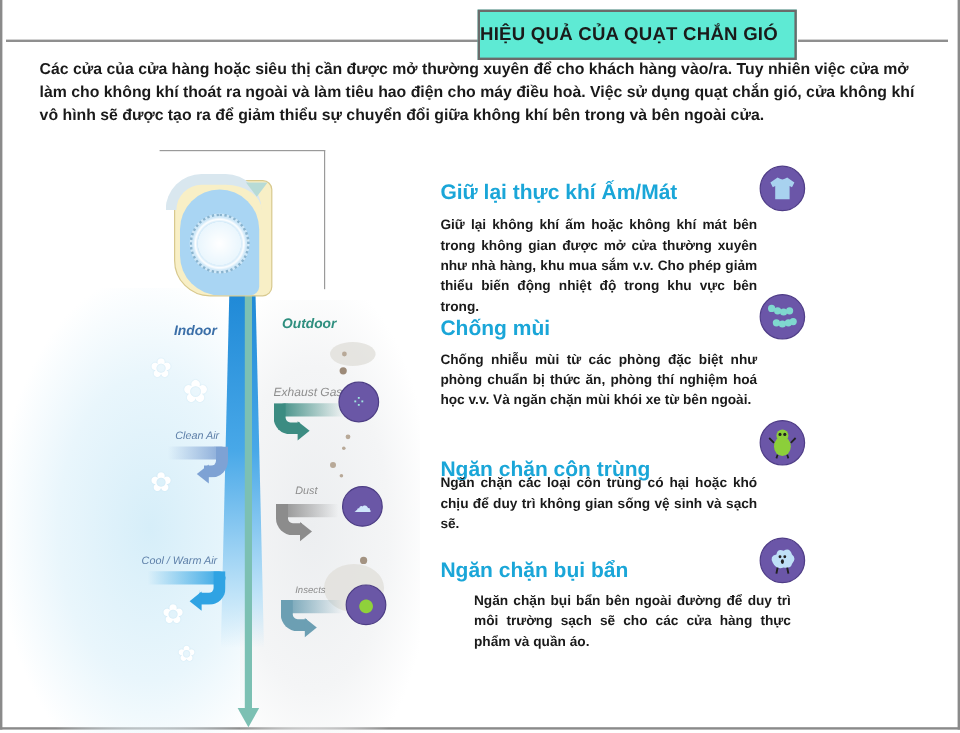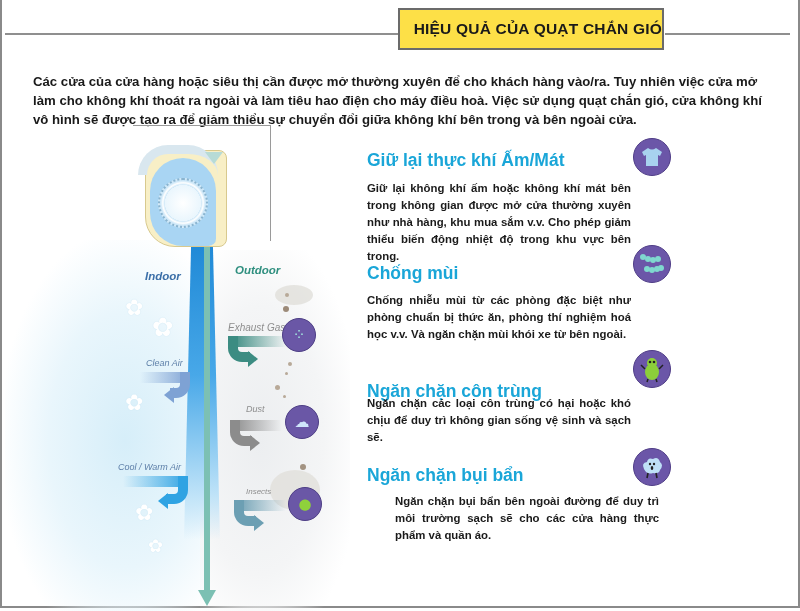--- a/index.html
+++ b/index.html
@@ -2,23 +2,23 @@
 <html><head>
 <meta charset="utf-8">
 <style>
   html,body{margin:0;padding:0;}
   body{width:800px;height:611px;overflow:hidden;background:#fff;font-family:"DejaVu Sans","Liberation Sans",sans-serif;}
   .frame{position:absolute;left:0;top:0;width:796px;height:606px;border:2px solid #8a8a8a;border-top:none;border-left:2px solid #8a8a8a;background:#fff;overflow:hidden;}
   .top-border{position:absolute;left:0;top:0;width:800px;height:2px;background:#8a8a8a;}
   .hr{position:absolute;top:33px;height:2px;background:#8f8f8f;}
   .hr.left{left:5px;width:395px;}
   .hr.right{left:665px;width:125px;}
-  .title-box{position:absolute;left:398px;top:8px;width:266px;height:42px;border:2px solid #6b6b6b;background:#fde047;box-sizing:border-box;display:flex;align-items:center;justify-content:flex-end;}
+  .title-box{position:absolute;left:398px;top:8px;width:266px;height:42px;border:2px solid #6b6b6b;background:#5eead4;box-sizing:border-box;display:flex;align-items:center;justify-content:flex-start;}
   .title-box span{font-family:"Liberation Sans",sans-serif;font-weight:bold;font-size:15.5px;color:#1a1a1a;letter-spacing:0.2px;}
-  .intro{position:absolute;left:33px;top:72px;width:745px;font-family:"Liberation Sans",sans-serif;font-weight:bold;font-size:13.2px;line-height:19px;color:#1a1a1a;}
+  .intro{position:absolute;left:33px;top:48px;width:745px;font-family:"Liberation Sans",sans-serif;font-weight:bold;font-size:13.2px;line-height:19px;color:#1a1a1a;}
   .bg-indoor{position:absolute;left:0;top:120px;width:200px;height:400px;background:radial-gradient(ellipse at 60% 50%, #d6eef9 0%, #e9f6fc 45%, rgba(255,255,255,0) 75%);}
   .bg-outdoor{position:absolute;left:195px;top:120px;width:150px;height:380px;background:radial-gradient(ellipse at 40% 50%, #eceef0 0%, #f4f5f6 50%, rgba(255,255,255,0) 80%);}
   .curtain{position:absolute;left:183px;top:120px;width:36px;height:370px;background:linear-gradient(to bottom,#1e88d6 0%,#48a8e8 45%,#bfe3f8 85%,rgba(255,255,255,0) 100%);clip-path:polygon(20% 0,80% 0,100% 100%,0 100%);}
   .curtain-core{position:absolute;left:199px;top:120px;width:6px;height:455px;background:#7cc0b3;}
   .curtain-arrow{position:absolute;left:193px;top:573px;width:0;height:0;border-left:9px solid transparent;border-right:9px solid transparent;border-top:16px solid #7cc0b3;}
   .wall{position:absolute;left:133px;top:125px;width:137px;height:115px;border-top:1px solid #9a9a9a;border-right:1px solid #9a9a9a;}
   .unit{position:absolute;left:145px;top:150px;width:80px;height:95px;background:#f8efc6;border:1px solid #d8c98e;border-radius:18px 8px 8px 30px;}
   .unit-scroll{position:absolute;left:150px;top:158px;width:66px;height:88px;background:#a9d5f3;border-radius:36px 36px 8px 36px;}
   .fan{position:absolute;left:160px;top:170px;width:50px;height:50px;border-radius:50%;background:radial-gradient(circle,#ffffff 0%,#eaf6fd 55%,#cfe8f8 56%,#fff 62%,#cfe8f8 68%);border:2px dotted #8ab4cf;box-sizing:border-box;}
   .fan-arrow{position:absolute;left:138px;top:145px;width:80px;height:30px;border-top:9px solid #d9e7ef;border-radius:40px 40px 0 0;border-left:9px solid #d9e7ef;border-right:0;box-sizing:border-box;}

